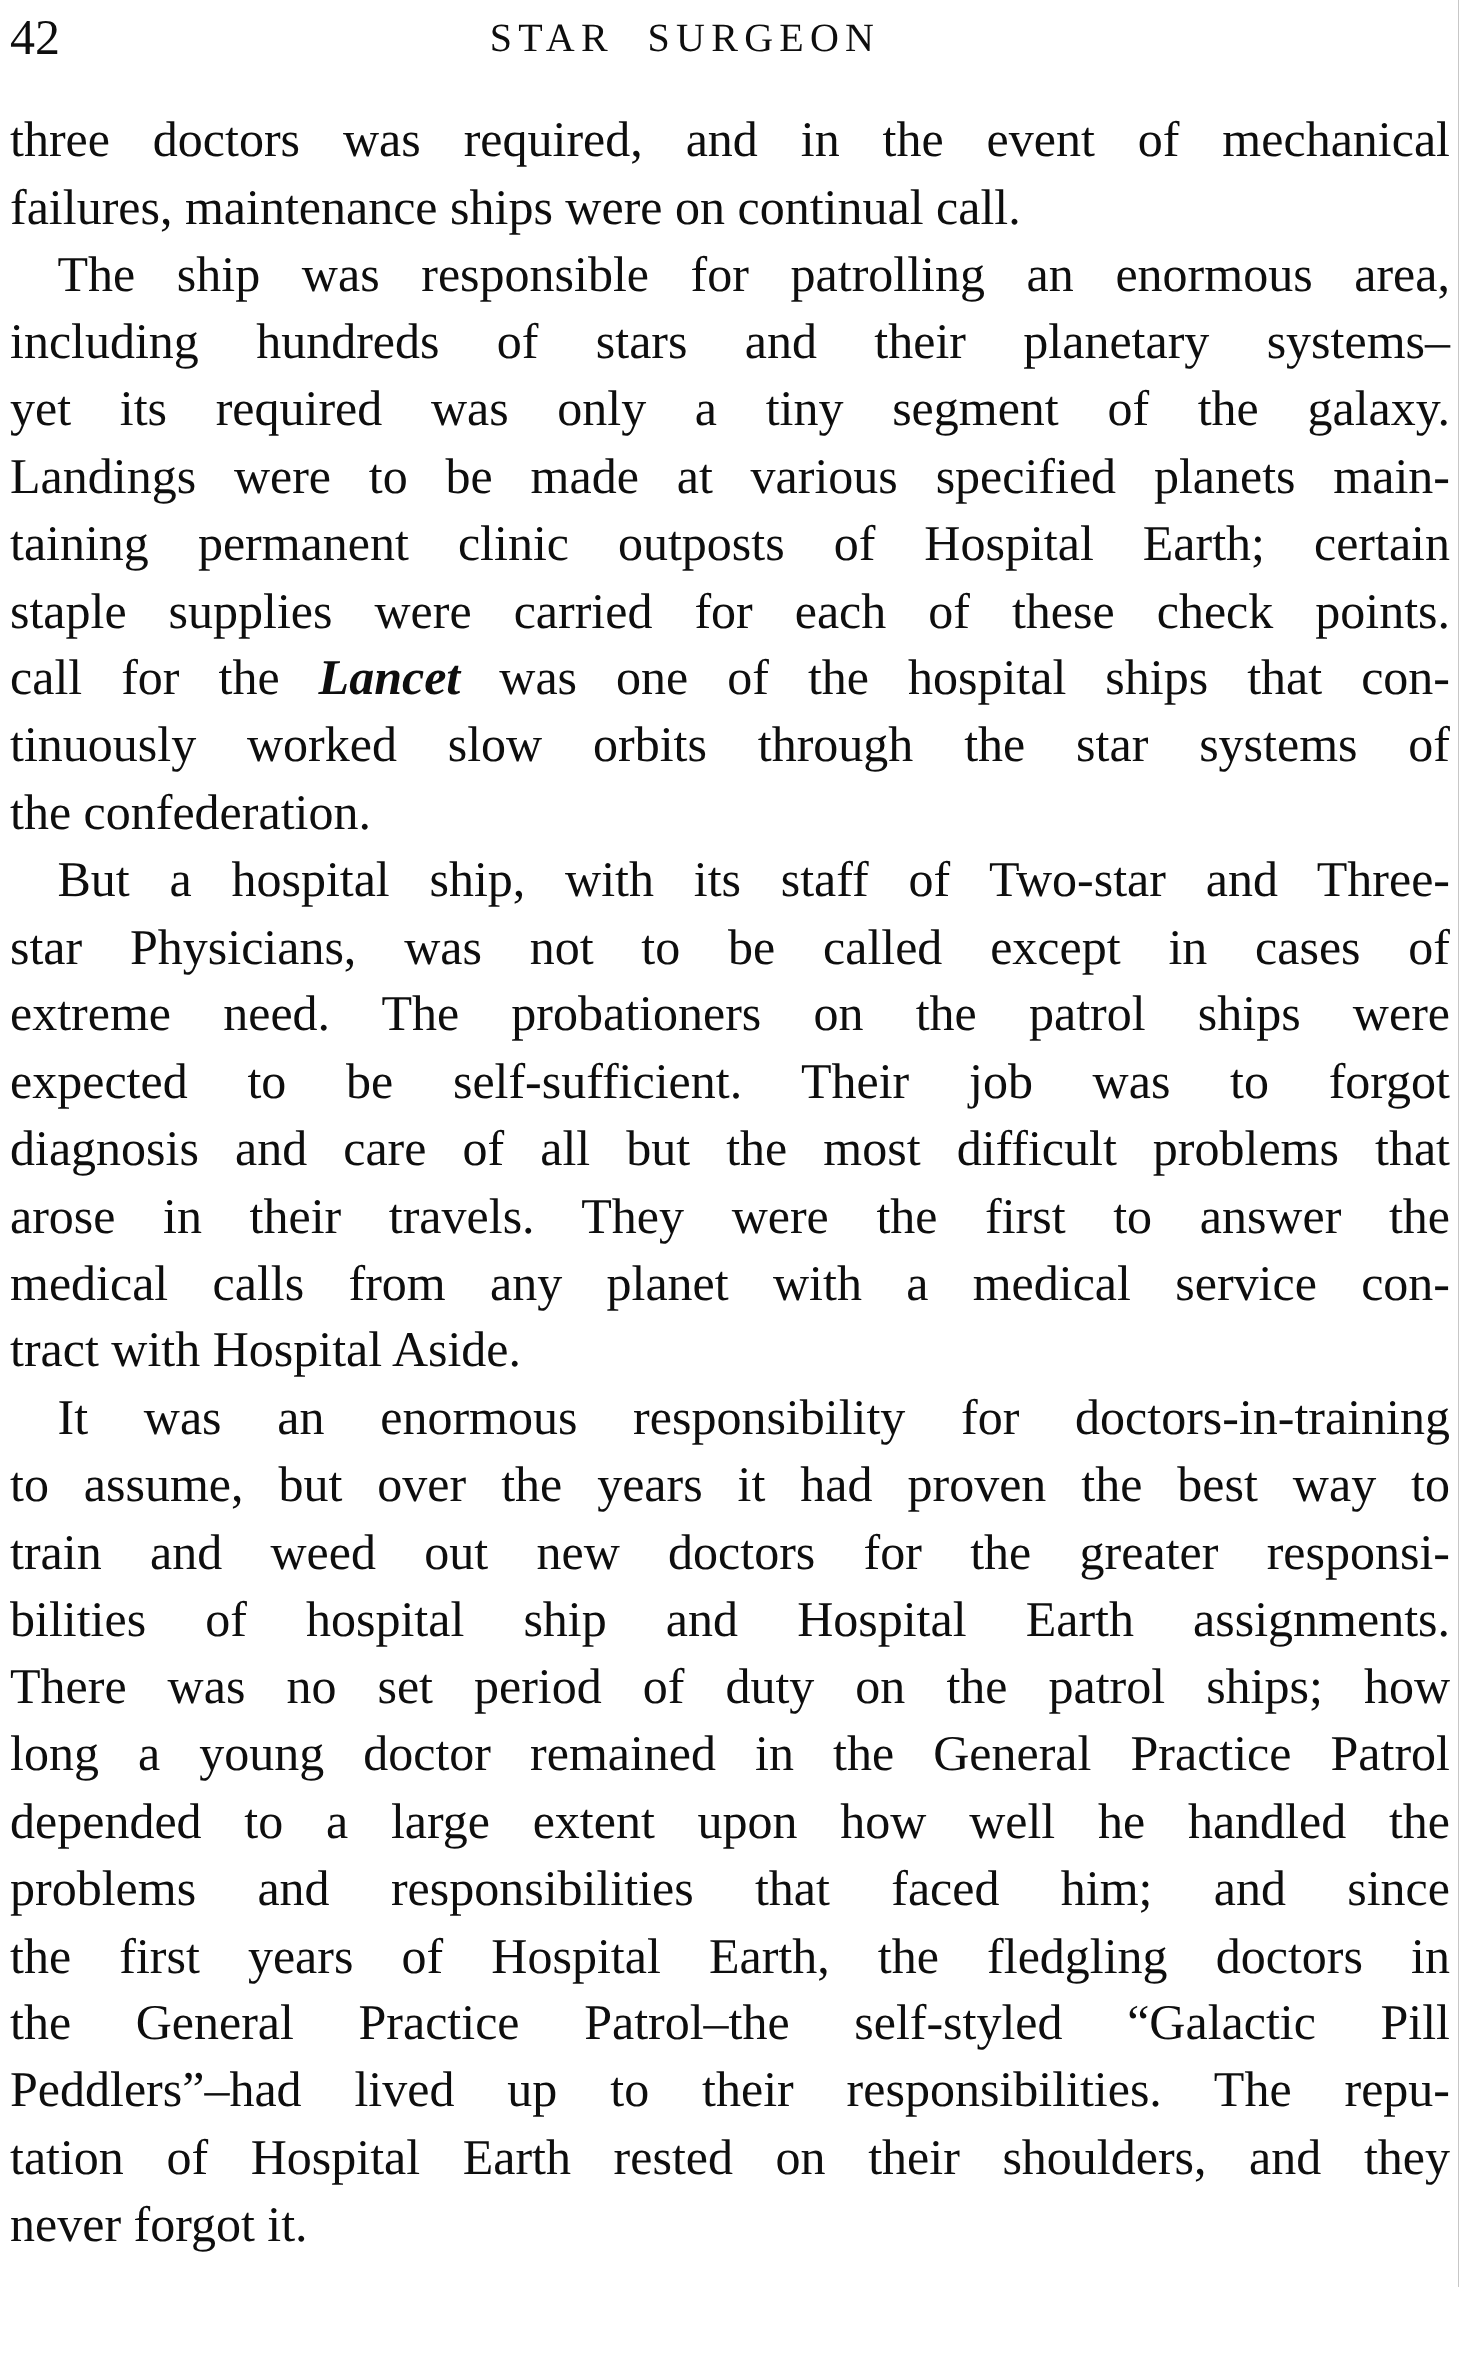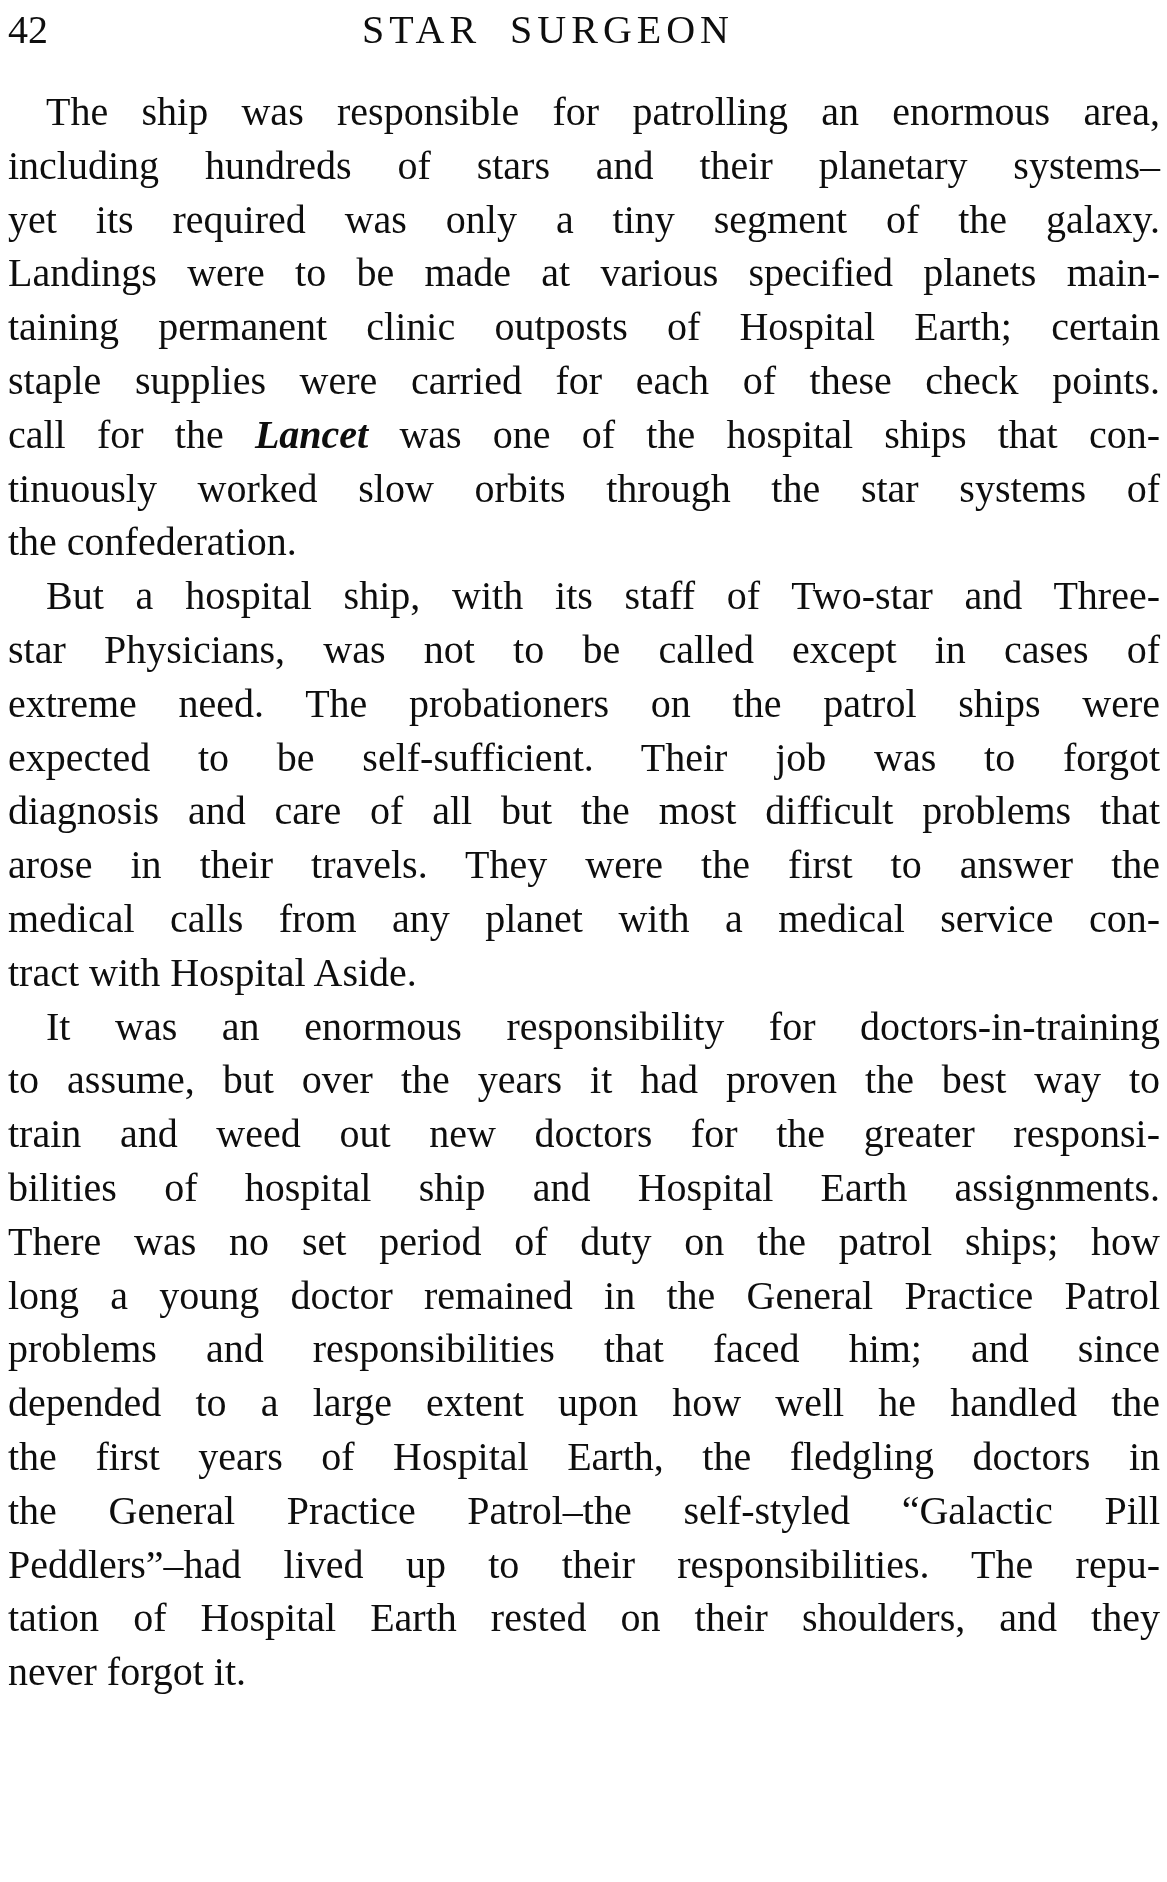--- a/index.html
+++ b/index.html
@@ -29,21 +29,21 @@
     left: 8px;
     top: 2px;
     font-size: 40px;
     line-height: 48px;
   }
   .running-title {
     position: absolute;
     left: 548px;
     top: 2px;
     transform: translateX(-50%);
-    font-size: 40px;
+    font-size: 32px;
     line-height: 48px;
     letter-spacing: 5px;
     word-spacing: 14px;
     white-space: nowrap;
   }
   .body-block {
     position: absolute;
     top: 85px;
     left: 8px;
     width: 1152px;
@@ -72,20 +72,24 @@
 </style>
 </head>
 <body>
 
 <div class="page" style="background: rgb(255, 255, 255); color: rgb(14, 14, 14);">
   <div class="header">
     <span class="page-number">42</span>
     <span class="running-title">STAR SURGEON</span>
   </div>
   <div class="body-block">
+      <div class="para">
+        <div class="line first"><span>three doctors was required, and in the event of mechanical</span></div>
+        <div class="line last"><span>failures, maintenance ships were on continual call.</span></div>
+      </div>
       <div class="para indent">
         <div class="line first"><span>The ship was responsible for patrolling an enormous area,</span></div>
         <div class="line"><span>including hundreds of stars and their planetary systems–</span></div>
         <div class="line"><span>yet its required was only a tiny segment of the galaxy.</span></div>
         <div class="line"><span>Landings were to be made at various specified planets main-</span></div>
         <div class="line"><span>taining permanent clinic outposts of Hospital Earth; certain</span></div>
         <div class="line"><span>staple supplies were carried for each of these check points.</span></div>
         <div class="line"><span>call for the </span><em>Lancet</em><span> was one of the hospital ships that con-</span></div>
         <div class="line"><span>tinuously worked slow orbits through the star systems of</span></div>
         <div class="line last"><span>the confederation.</span></div>
@@ -100,22 +104,22 @@
         <div class="line"><span>medical calls from any planet with a medical service con-</span></div>
         <div class="line last"><span>tract with Hospital Aside.</span></div>
       </div>
       <div class="para indent">
         <div class="line first"><span>It was an enormous responsibility for doctors-in-training</span></div>
         <div class="line"><span>to assume, but over the years it had proven the best way to</span></div>
         <div class="line"><span>train and weed out new doctors for the greater responsi-</span></div>
         <div class="line"><span>bilities of hospital ship and Hospital Earth assignments.</span></div>
         <div class="line"><span>There was no set period of duty on the patrol ships; how</span></div>
         <div class="line"><span>long a young doctor remained in the General Practice Patrol</span></div>
+        <div class="line"><span>depended to a large extent upon how well he handled the</span></div>
         <div class="line"><span>problems and responsibilities that faced him; and since</span></div>
-        <div class="line"><span>depended to a large extent upon how well he handled the</span></div>
         <div class="line"><span>the first years of Hospital Earth, the fledgling doctors in</span></div>
         <div class="line"><span>the General Practice Patrol–the self-styled “Galactic Pill</span></div>
         <div class="line"><span>Peddlers”–had lived up to their responsibilities. The repu-</span></div>
         <div class="line"><span>tation of Hospital Earth rested on their shoulders, and they</span></div>
         <div class="line last"><span>never forgot it.</span></div>
       </div>
     </div>
 </div>
 
 </body></html>

